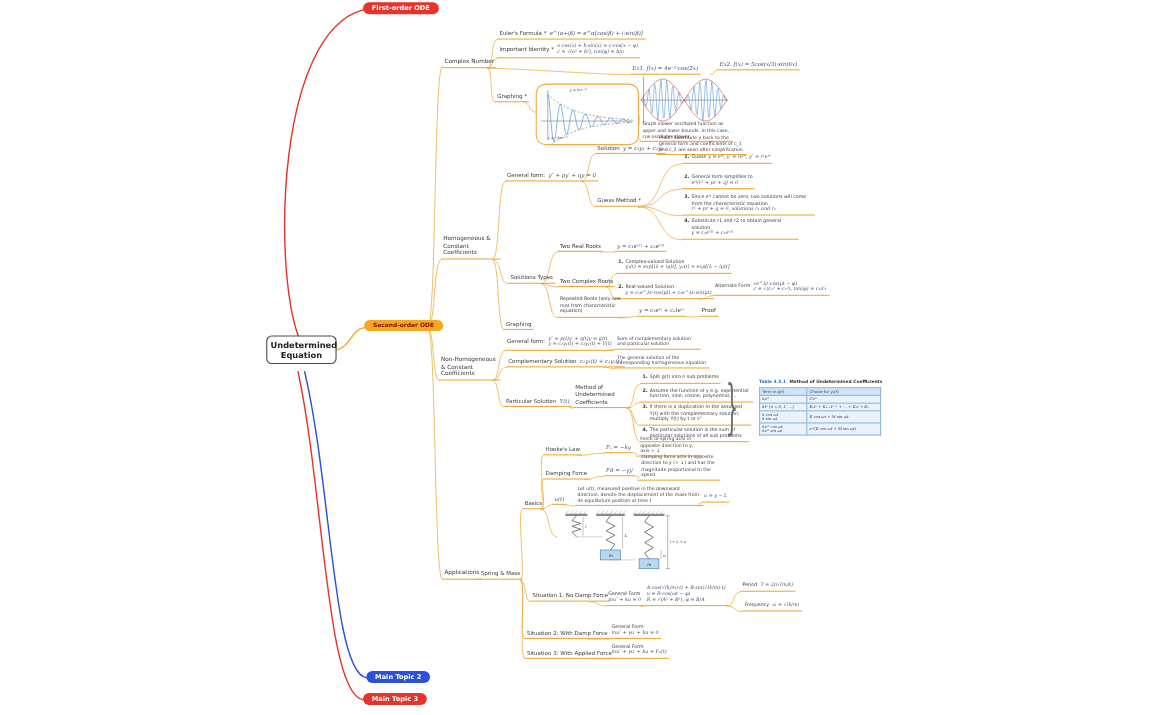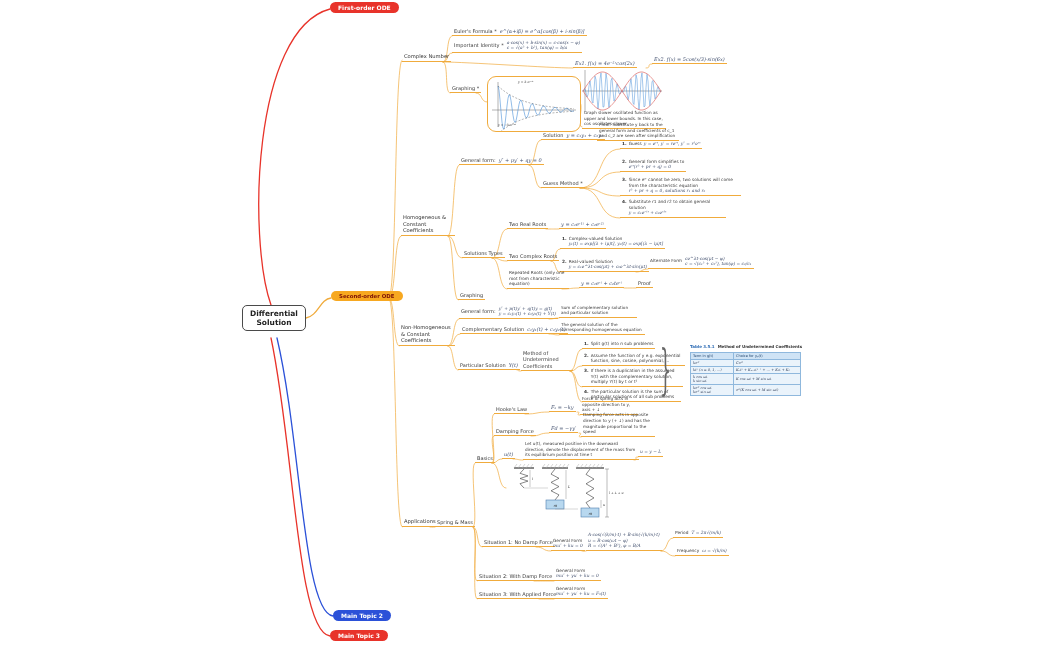--- a/index.html
+++ b/index.html
@@ -105,21 +105,21 @@
     <path d="M513,459 C519,459 517,460 523,460" fill="none" stroke="#f0ab3c" stroke-width="0.7" stroke-linecap="round"></path>
     <path d="M634,460 C640,460 632,457 638,457" fill="none" stroke="#f0ab3c" stroke-width="0.7" stroke-linecap="round"></path>
     <path d="M536,547 C545,547 542,551 551,551" fill="none" stroke="#f0ab3c" stroke-width="0.7" stroke-linecap="round"></path>
     <path d="M582,551 C588,551 580,551 586,551" fill="none" stroke="#f0ab3c" stroke-width="0.7" stroke-linecap="round"></path>
     <path d="M661,551 C668.2,551 665.8,538 673,538" fill="none" stroke="#f0ab3c" stroke-width="0.7" stroke-linecap="round"></path>
     <path d="M661,551 C669.4,551 666.6,556 675,556" fill="none" stroke="#f0ab3c" stroke-width="0.7" stroke-linecap="round"></path>
     <path d="M534,581 C546,581 542,581 554,581" fill="none" stroke="#f0ab3c" stroke-width="0.7" stroke-linecap="round"></path>
     <path d="M539,599 C548,599 545,599 554,599" fill="none" stroke="#f0ab3c" stroke-width="0.7" stroke-linecap="round"></path>
   </svg>
 
-<div id="center-box"><span>Differential Solution</span></div>
+<div id="center-box"><span>Undetermined Equation</span></div>
 <div class="pill" style="left:330px;top:2px;background:#e8332a"><span>First-order ODE</span></div>
 <div class="pill" style="left:331px;top:291px;background:#f7a820;color:#7c1106;font-size:5.4px"><span>Second-order ODE</span></div>
 <div class="pill" style="left:333px;top:610px;background:#2b51d8"><span>Main Topic 2</span></div>
 <div class="pill" style="left:330px;top:630px;background:#e8332a"><span>Main Topic 3</span></div>
 
 <div class="n u big" style="left:402px;bottom:588px">Complex Number</div>
 <div class="n u big wrap" style="left:401px;bottom:414px;width:50px">Homogeneous &amp; Constant Coefficients</div>
 <div class="n u big wrap" style="left:399px;bottom:304px;width:52px">Non-Homogeneous &amp; Constant Coefficients</div>
 <div class="n u big" style="left:402px;bottom:123px">Applications</div>
 

